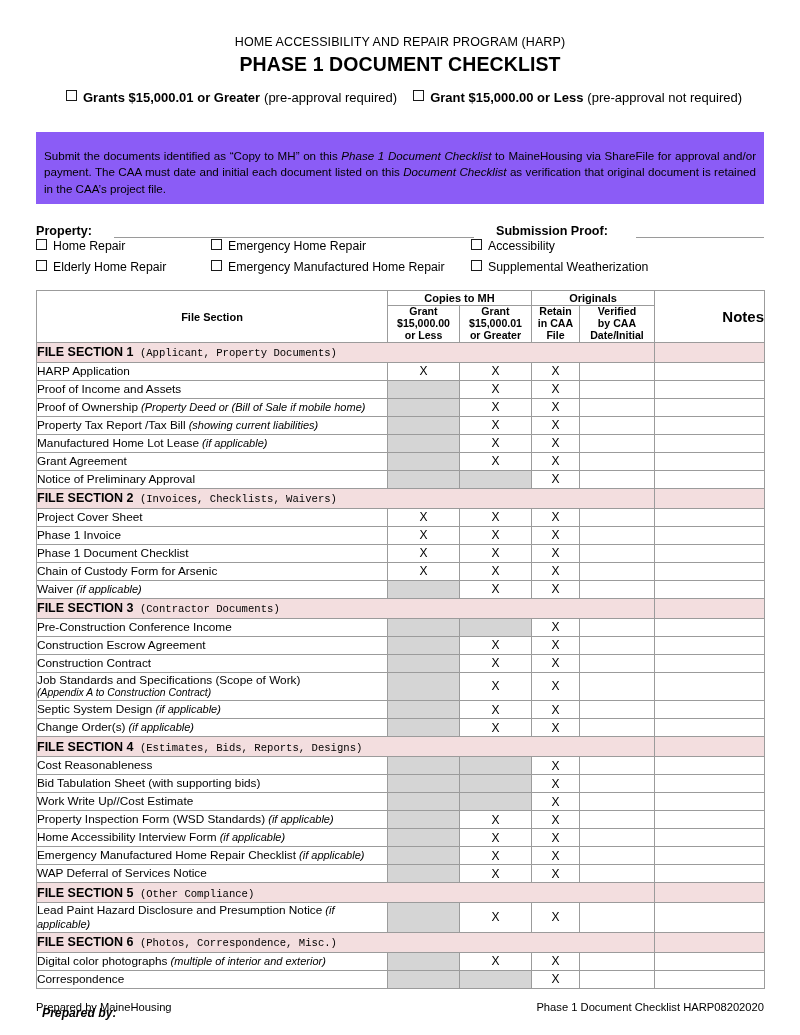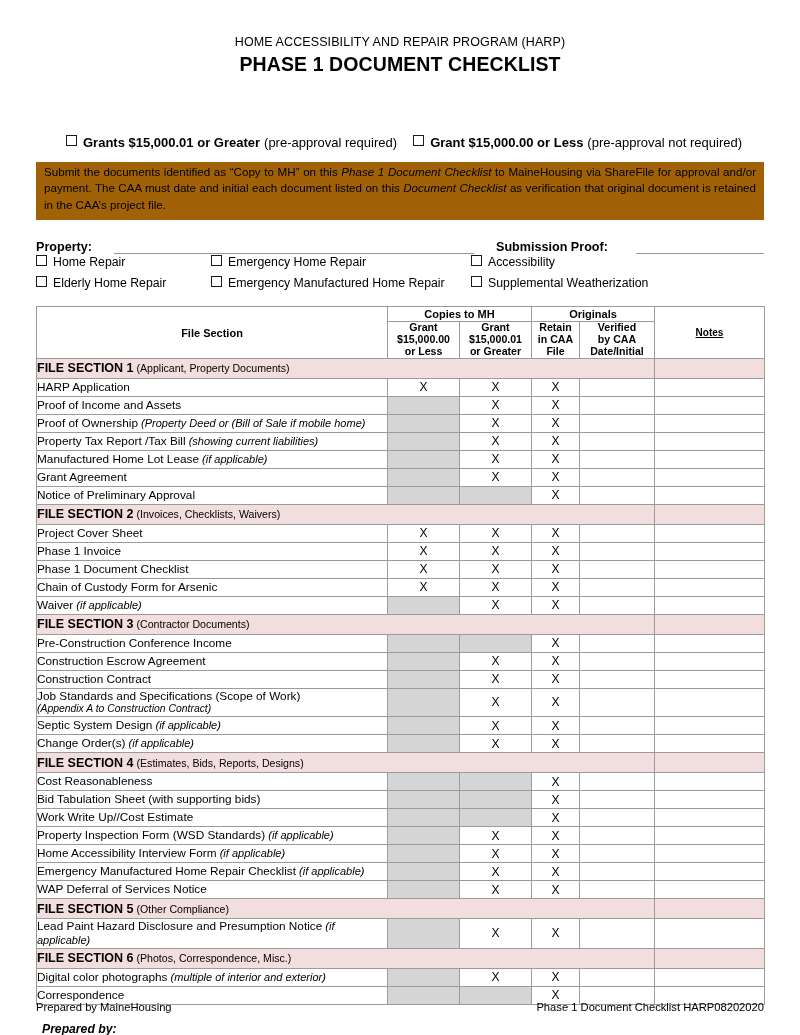--- a/index.html
+++ b/index.html
@@ -10,32 +10,32 @@
     color:#000;
     -webkit-font-smoothing:antialiased;
   }
   .page{position:relative;width:800px;height:1035px;box-sizing:border-box;padding:0 36px;}
 
   
   .prog-title{text-align:center;font-size:12.5px;padding-top:35px;letter-spacing:.1px;}
   .doc-title{text-align:center;font-size:19.5px;font-weight:bold;margin-top:4px;letter-spacing:.1px;}
 
   .opts{display:flex;margin-top:14px;font-size:13px;padding:0 14px;}
-  .opt{display:flex;align-items:baseline;white-space:nowrap;margin-top:45px;}
+  .opt{display:flex;align-items:baseline;white-space:nowrap;}
   .opt .cb{display:inline-block;width:9px;height:9px;border:1px solid #1a1a1a;margin-right:6px;position:relative;top:-1px;flex:none;}
   .opt b{font-weight:bold;}
   .opt .sub{font-weight:normal;margin-left:4px;}
   .opt-1{margin-left:16px;}
   .opt-2{margin-left:auto;margin-right:8px;justify-content:space-between;}
 
   
   .notice{
-    background:#a16207;
+    background:#8b5cf6;
     font-size:11.6px;line-height:1.42;
-    margin-top:12px;padding:2px 8px 7px 8px;
+    margin-top:27px;padding:16px 8px 7px 8px;
     text-align:justify;
   }
   .notice i{font-style:italic;}
 
   
   .fields{margin-top:13px;font-size:12.6px;font-weight:bold;}
   .frow{display:flex;align-items:flex-end;height:21px;}
   .flabel{flex:none;}
   .line{border-bottom:1px solid #9a9a9a;height:14px;flex:none;}
 
@@ -57,26 +57,26 @@
   .c-file{width:351px;}
   .c-le{width:72px;}
   .c-gr{width:72px;}
   .c-ret{width:48px;}
   .c-ver{width:75px;}
   .c-notes{width:110px;}
 
   th.grp{font-size:11px;font-weight:bold;height:14px;text-align:center;}
   th.sub{font-size:10.6px;font-weight:bold;text-align:center;line-height:1.12;padding:3px 1px 3px 1px;}
   th.filesec{font-size:11px;font-weight:bold;text-align:center;vertical-align:bottom;padding-bottom:4px;}
-  th.notes{font-size:10px;font-weight:bold;text-align:center;vertical-align:bottom;padding-bottom:4px;text-decoration:underline;}
+  th.notes{font-size:15px;font-weight:bold;text-align:right;vertical-align:bottom;padding-bottom:4px;}
 
   tr.section td{background:#f3dedf;height:19px;}
   td.sectitle{padding-left:7px;font-size:12.5px;}
   td.sectitle .n{font-weight:bold;}
-  td.sectitle .d{font-size:10.6px;font-weight:normal;}
+  td.sectitle .d{font-size:10.6px;font-weight:normal;font-family:Liberation Mono, monospace;}
 
   td.item{padding:2px 4px 2px 7px;font-size:11.8px;line-height:1.22;height:17px;}
   td.item i{font-style:italic;font-size:11px;}
   td.item .note2{font-style:italic;font-size:10.4px;display:block;}
   td.mark{text-align:center;font-size:12px;height:17px;}
   td.shade{background:#d5d5d5;}
 
   
   .prep{margin-top:17px;font-size:12.2px;font-weight:bold;font-style:italic;padding-left:6px;}
 

